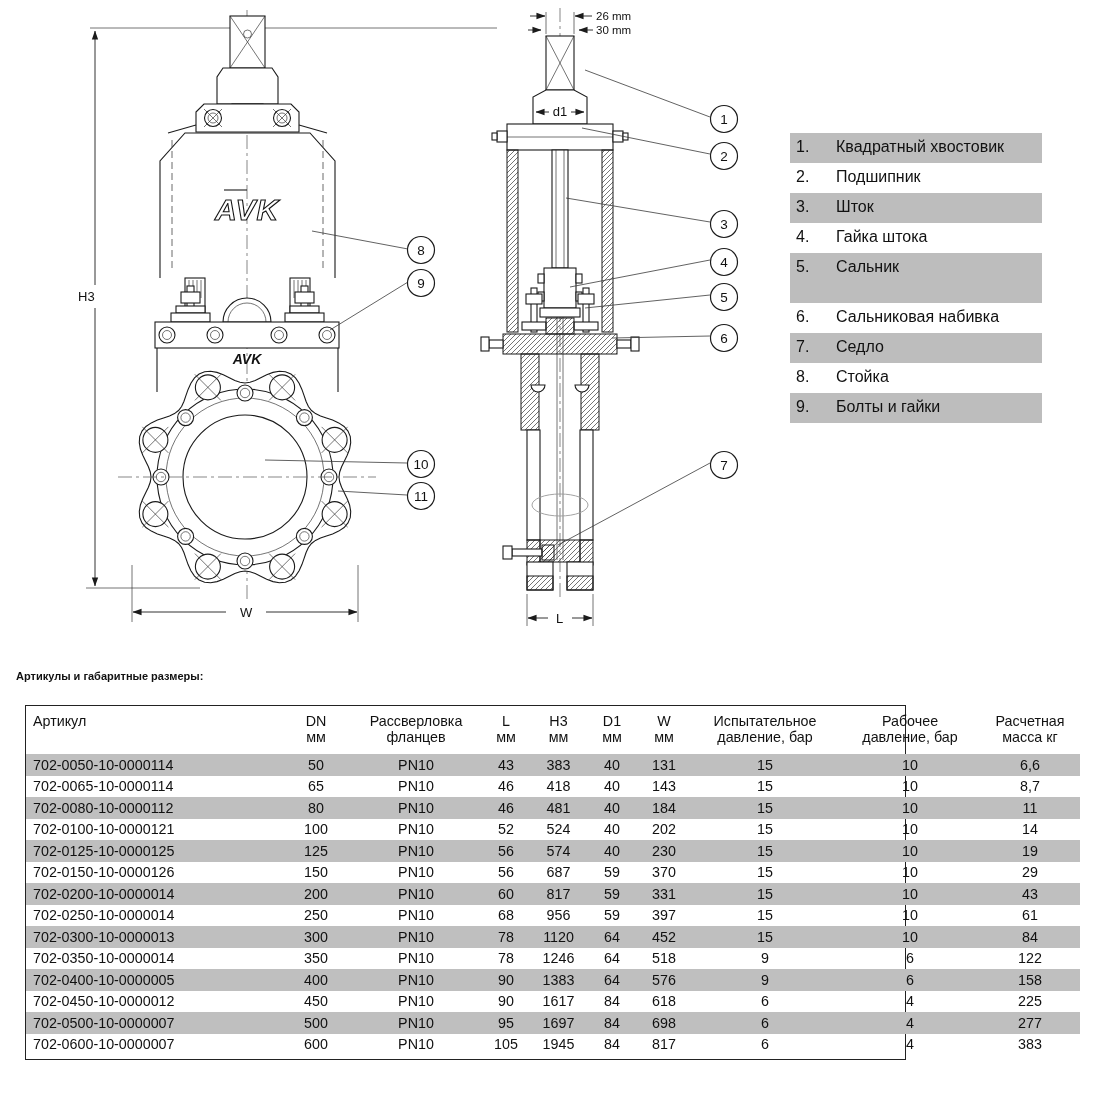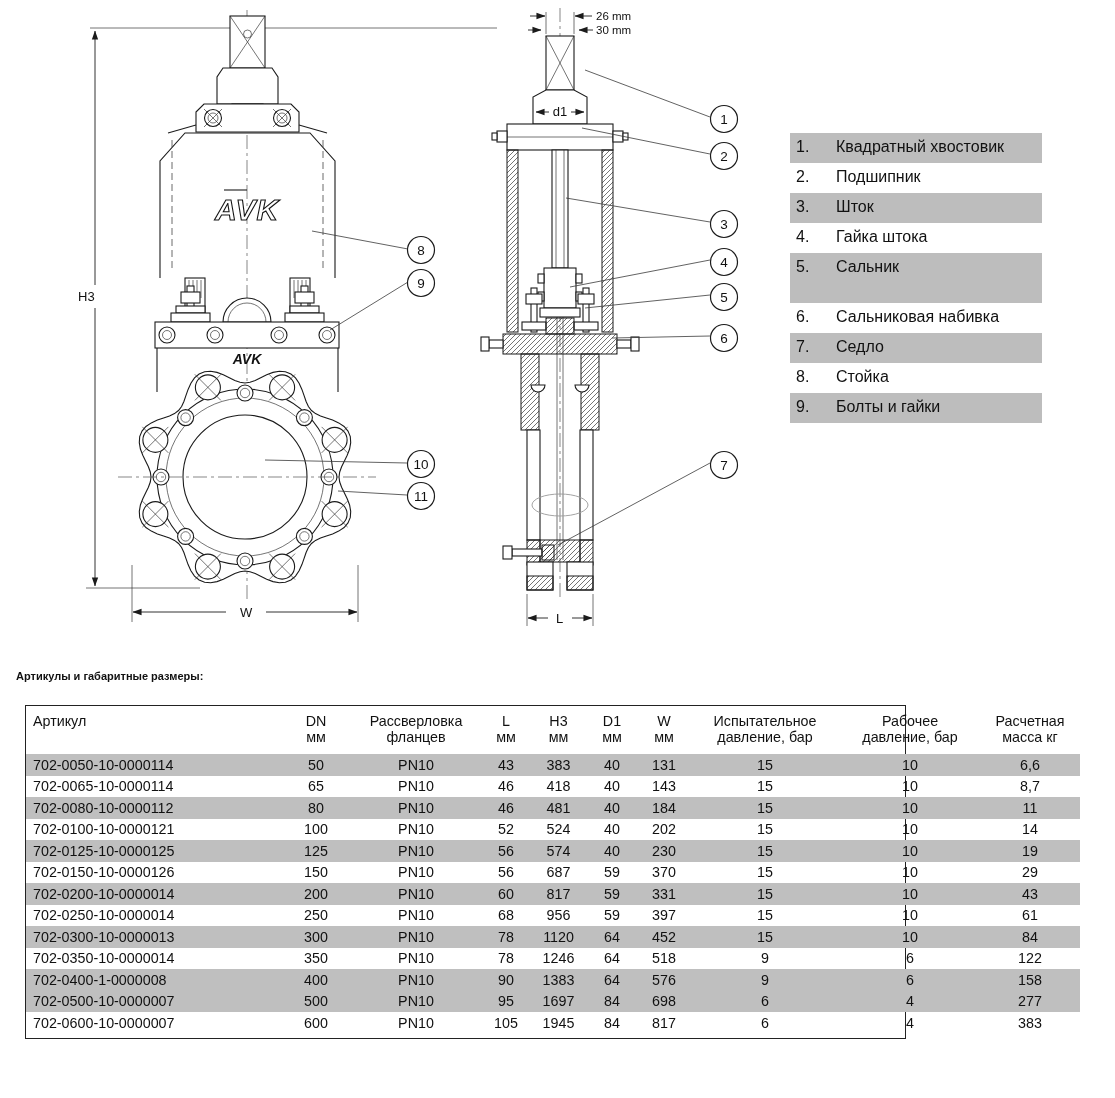--- a/index.html
+++ b/index.html
@@ -597,31 +597,43 @@
             <td>PN10</td>
             <td>78</td>
             <td>1246</td>
             <td>64</td>
             <td>518</td>
             <td>9</td>
             <td>6</td>
             <td>122</td>
           </tr>
           <tr class="shaded">
-            <td class="art">702-0400-1-0000008</td>
+            <td class="art">702-0400-10-0000005</td>
             <td>400</td>
             <td>PN10</td>
             <td>90</td>
             <td>1383</td>
             <td>64</td>
             <td>576</td>
             <td>9</td>
             <td>6</td>
             <td>158</td>
           </tr>
+          <tr>
+            <td class="art">702-0450-10-0000012</td>
+            <td>450</td>
+            <td>PN10</td>
+            <td>90</td>
+            <td>1617</td>
+            <td>84</td>
+            <td>618</td>
+            <td>6</td>
+            <td>4</td>
+            <td>225</td>
+          </tr>
           <tr class="shaded">
             <td class="art">702-0500-10-0000007</td>
             <td>500</td>
             <td>PN10</td>
             <td>95</td>
             <td>1697</td>
             <td>84</td>
             <td>698</td>
             <td>6</td>
             <td>4</td>

